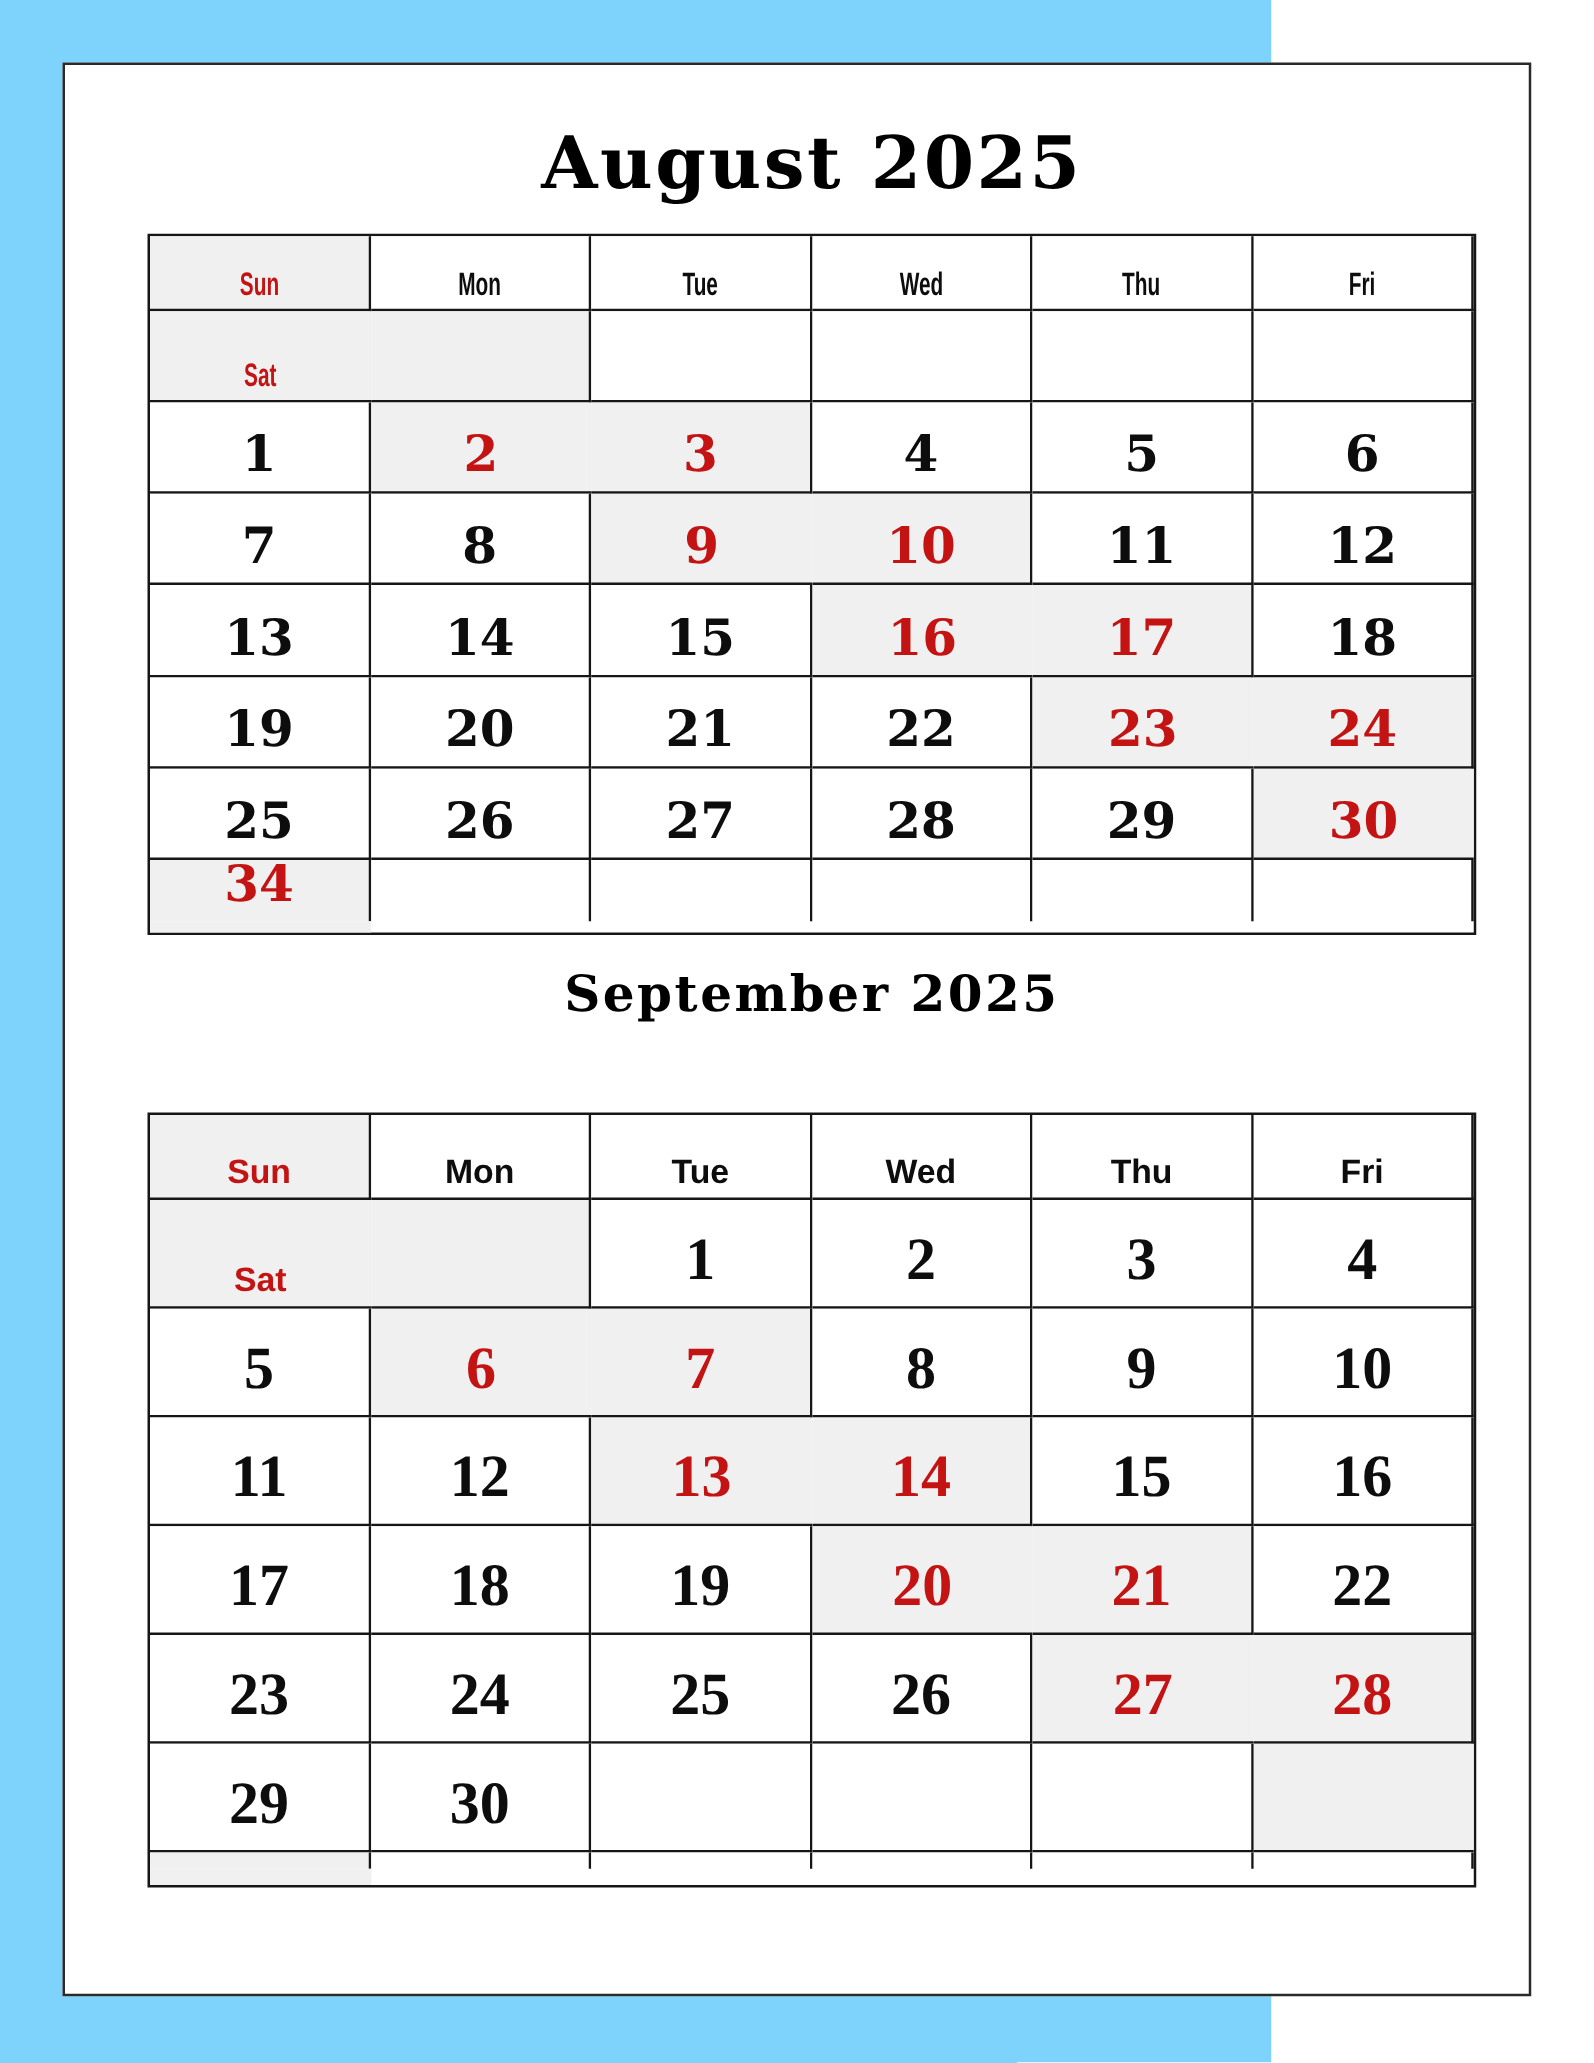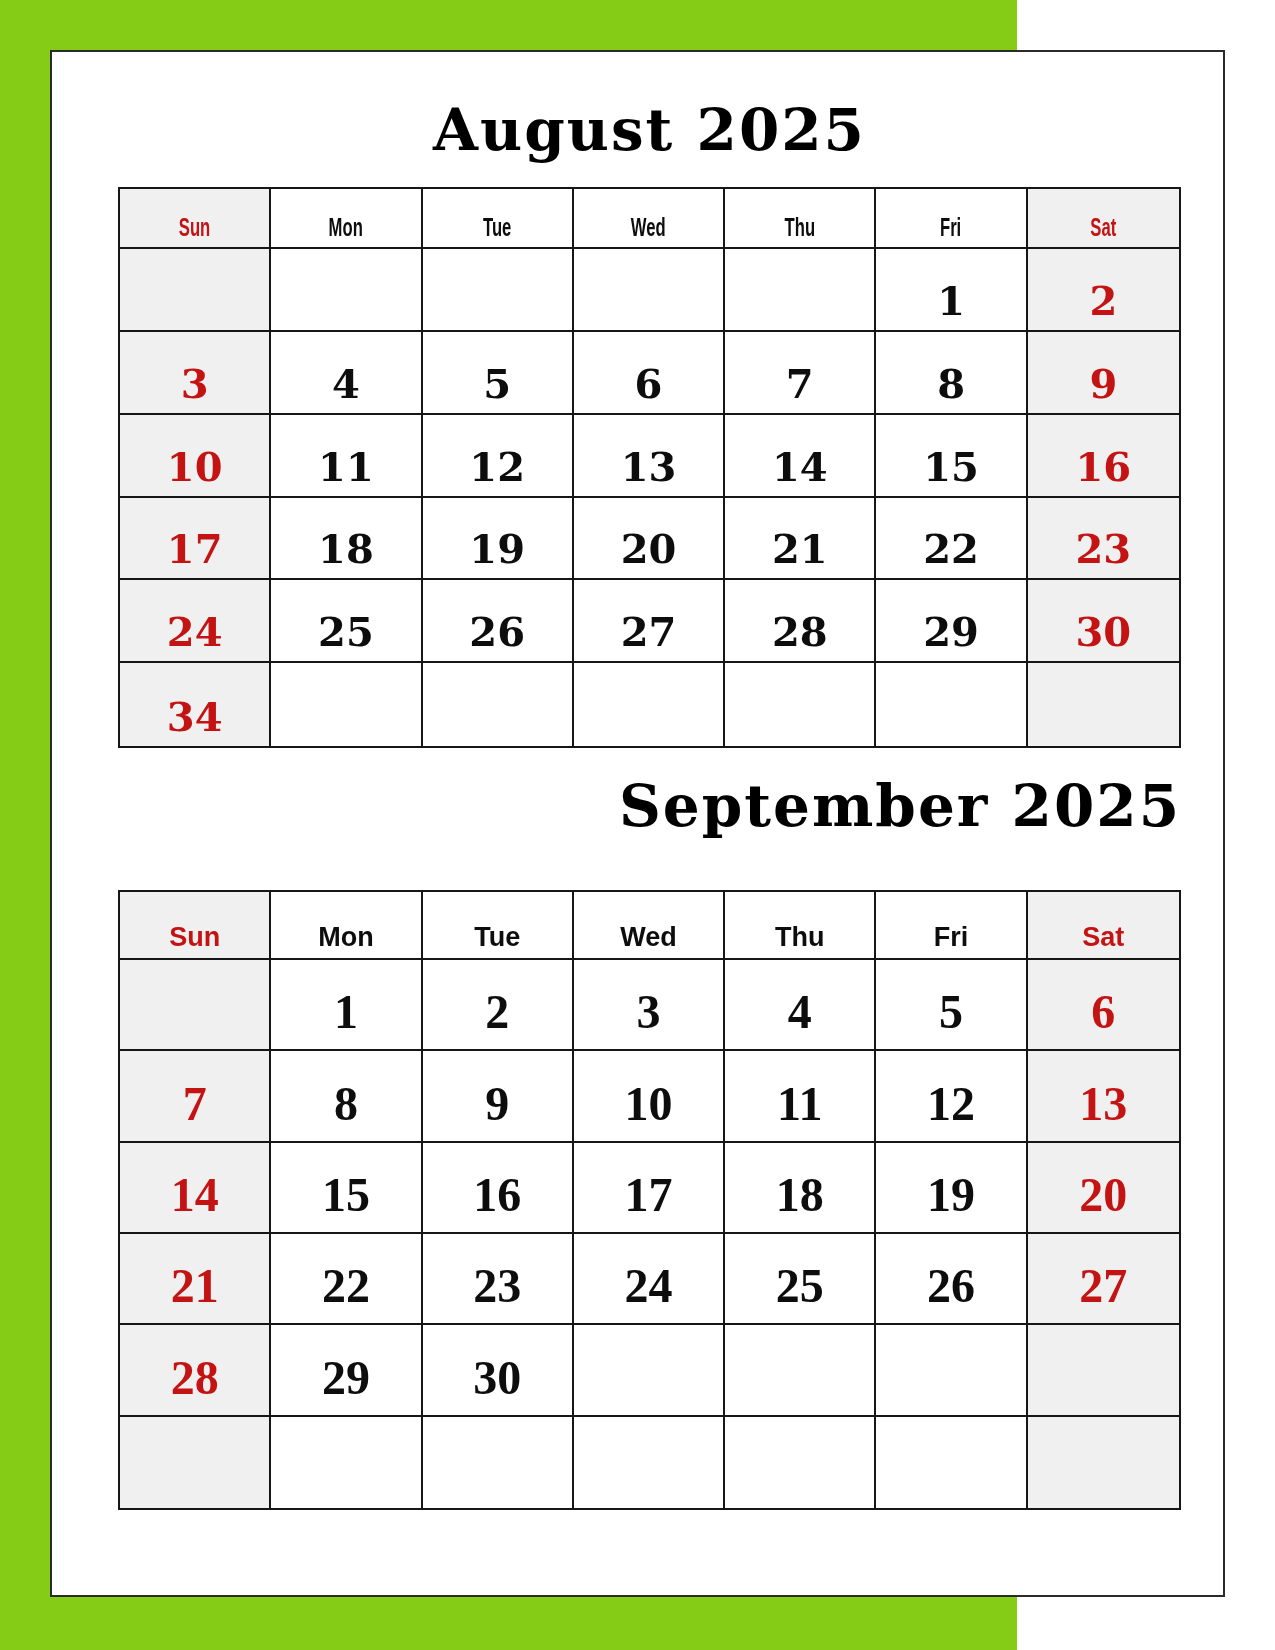--- a/index.html
+++ b/index.html
@@ -5,39 +5,39 @@
   :root{
     --red:#c31313;
     --wk-bg:#f0f0f0;
     --line:#161616;
     --ink:#0d0d0d;
     --blue:#0000ee;
   }
   *{margin:0;padding:0;box-sizing:border-box;}
   html,body{width:1275px;height:1650px;background:#ffffff;overflow:hidden;
     font-family:"Liberation Sans",sans-serif;}
-  .page{position:relative;width:1017px;height:1650px;background:#84cc16;padding-left:20px;}
+  .page{position:relative;width:1017px;height:1650px;background:#7dd3fc;padding-left:20px;}
 
   .frame{
     position:absolute;left:50px;top:50px;width:1175px;height:1547px;
     border:2px solid #2a2a2a;background:#fff;
   }
 
   .month-title{
     position:absolute;left:118px;width:1063px;
     text-align:center;color:#000;
     font-family:"DejaVu Serif",serif;font-weight:bold;
     letter-spacing:2px;
   }
   .month-title.august{top:96px;font-size:58px;}
-  .month-title.september{top:772px;font-size:58px;text-align:right;}
+  .month-title.september{top:772px;font-size:40px;}
 
   .cal-table{
     position:absolute;left:118px;
-    display:grid;grid-template-columns:repeat(7,1fr);
+    display:grid;grid-template-columns:repeat(6,1fr);
     border:2px solid var(--line);background:#fff;
   }
   .cal-table.august{top:187px;width:1063px;height:561px;
     grid-template-rows:60px repeat(6,1fr);}
   .cal-table.september{top:890px;width:1063px;height:620px;
     grid-template-rows:68px repeat(6,1fr);}
 
   .cell{
     display:flex;align-items:flex-end;justify-content:center;
     border-right:2px solid var(--line);

